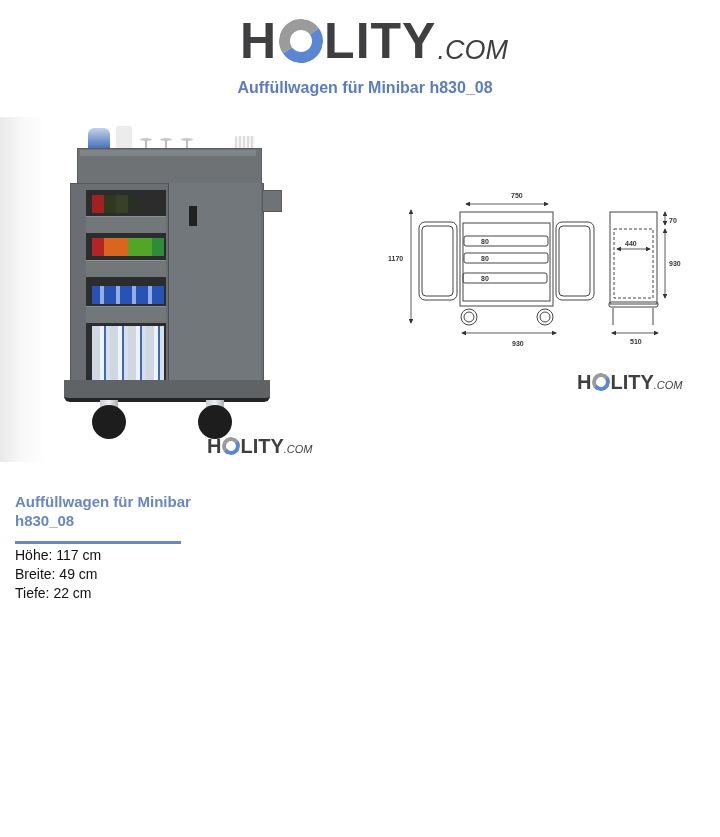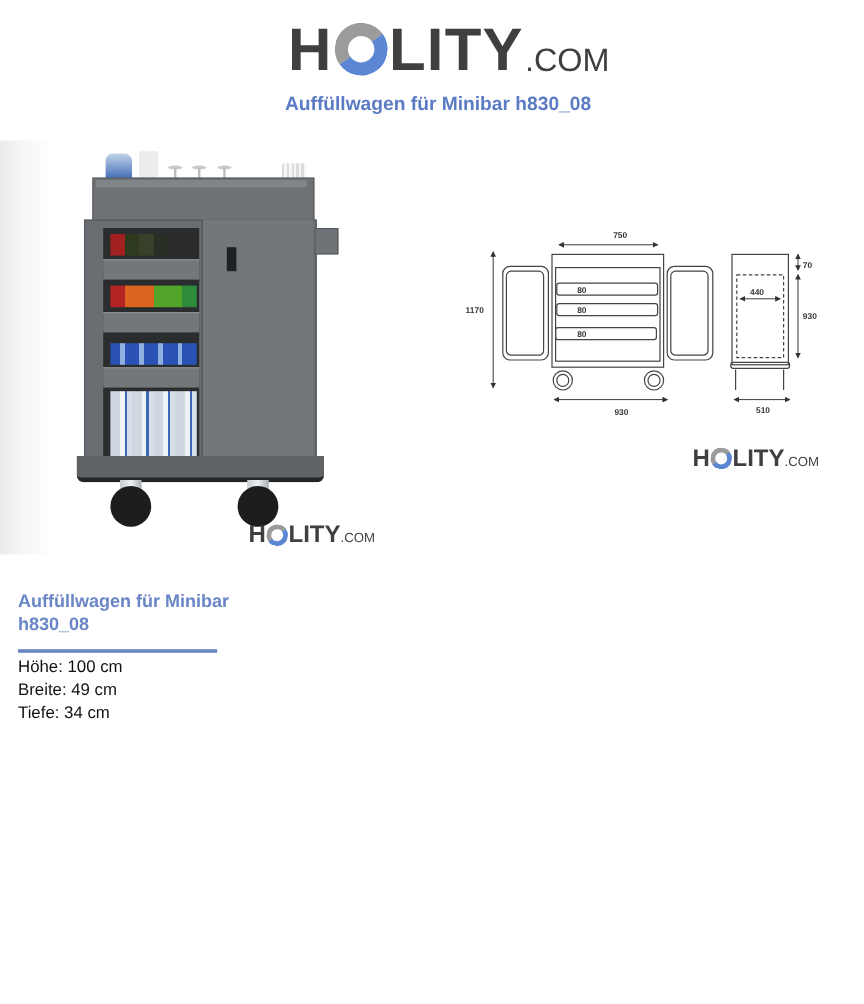--- a/index.html
+++ b/index.html
@@ -1,21 +1,21 @@
 <!DOCTYPE html>
 <html><head>
   <meta charset="utf-8">
   <style>
     html, body { margin: 0; padding: 0; background: #ffffff; }
     body { width: 720px; height: 837px; position: relative; overflow: hidden; font-family: "Liberation Sans", sans-serif; }
 
     
     .logo { position: absolute; display: flex; align-items: flex-end; font-family: "Liberation Sans", sans-serif; font-weight: bold; color: #3f3f42; letter-spacing: 0; line-height: 1; }
     .logo .ring { display: inline-block; border-radius: 50%; position: relative; box-sizing: border-box; }
-    .logo .dotcom { font-weight: normal; }
+    .logo .dotcom { font-weight: normal; font-style: italic; }
     .logo-top { left: 240px; top: 14px; height: 52px; }
     .logo-top .letters { font-size: 50px; letter-spacing: 1px; }
     .logo-top .ring { width: 44px; height: 44px; border: 11px solid #5a86d4; border-top-color: #9b9b9b; border-left-color: #9b9b9b; margin: 0 1px 3px 2px; transform: rotate(10deg); }
     .logo-top .dotcom { font-size: 27px; margin-left: 1px; margin-bottom: 2px; }
 
     .page-title { position: absolute; top: 79px; left: 0; width: 730px; text-align: center; font-size: 16px; font-weight: bold; color: #5b7cc4; }
 
     
     .photo { position: absolute; left: 0; top: 117px; width: 330px; height: 345px; background: linear-gradient(90deg,#e9e9e9 0px,#f7f7f7 20px,#ffffff 45px); }
     .cart { position: absolute; }
@@ -166,16 +166,16 @@
 <div class="logo logo-small logo-draw">
   <span class="letters">H</span>
   <span class="ring"></span>
   <span class="letters">LITY</span>
   <span class="dotcom">.COM</span>
 </div>
 
 <div class="desc-title">Auffüllwagen für Minibar h830_08</div>
 <div class="desc-rule"></div>
 <div class="specs">
-  <div>Höhe: 100 cm</div>
+  <div>Höhe: 117 cm</div>
   <div>Breite: 49 cm</div>
-  <div>Tiefe: 34 cm</div>
+  <div>Tiefe: 22 cm</div>
 </div>
 
 </body></html>

